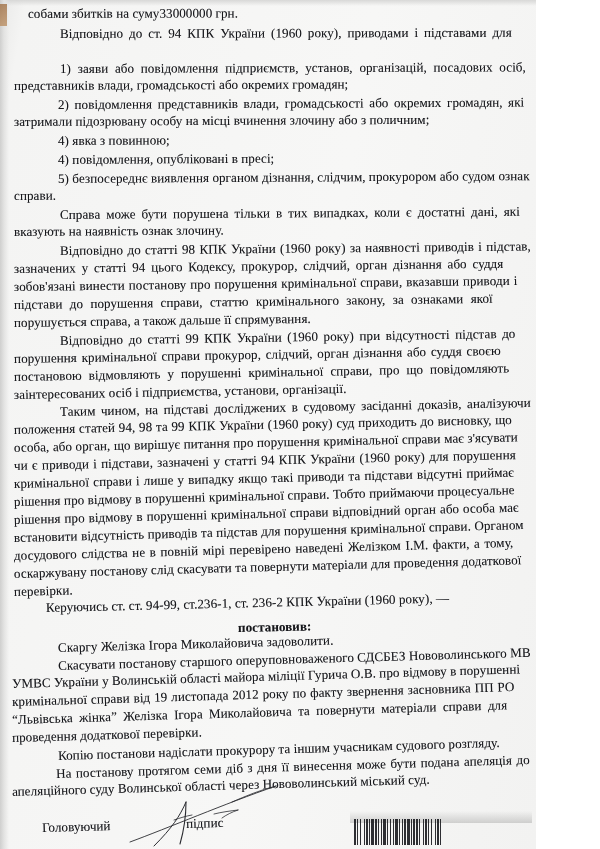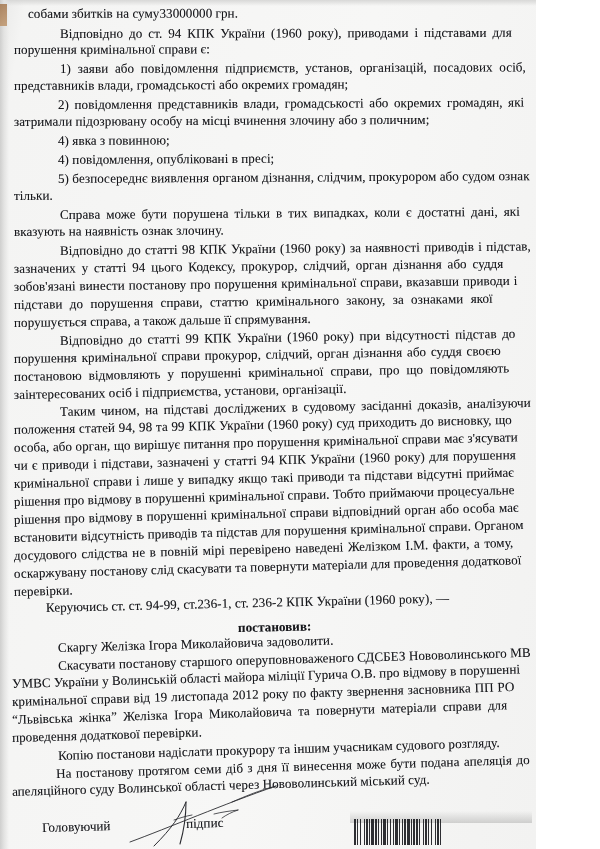--- a/index.html
+++ b/index.html
@@ -102,32 +102,31 @@
 <div id="page">
 
   <div id="paper-tone"></div>
   <div id="top-edge"></div>
   <div id="left-edge"></div>
   <div id="corner-mark"></div>
 
   <div class="ln" style="left:28px;  top:6px;   transform:rotate(-0.15deg);">собами збитків на суму33000000 грн.</div>
 
   <div class="ln" style="left:60px;  top:26px;  width:510px; transform:rotate(-0.15deg); word-spacing:2.6px;">Відповідно до ст. 94 КПК України (1960 року), приводами і підставами для</div>
-  <div class="ln" style="left:14px;  top:42px;  transform:rotate(-0.2deg);">порушення кримінальної справи є:</div>
 
   <div class="ln" style="left:60px;  top:61px;  transform:rotate(-0.2deg); word-spacing:3.4px;">1) заяви або повідомлення підприємств, установ, організацій, посадових осіб,</div>
   <div class="ln" style="left:14px;  top:78px;  transform:rotate(-0.25deg);">представників влади, громадськості або окремих громадян;</div>
 
   <div class="ln" style="left:58px;  top:97px;  transform:rotate(-0.3deg); word-spacing:2.2px;">2) повідомлення представників влади, громадськості або окремих громадян, які</div>
   <div class="ln" style="left:14px;  top:114px; transform:rotate(-0.3deg);">затримали підозрювану особу на місці вчинення злочину або з поличним;</div>
 
   <div class="ln" style="left:58px;  top:133px; transform:rotate(-0.3deg);">4) явка з повинною;</div>
   <div class="ln" style="left:58px;  top:152px; transform:rotate(-0.35deg);">4) повідомлення, опубліковані в пресі;</div>
   <div class="ln" style="left:58px;  top:171px; transform:rotate(-0.35deg);">5) безпосереднє виявлення органом дізнання, слідчим, прокурором або судом ознак</div>
-  <div class="ln" style="left:14px;  top:188px; transform:rotate(-0.35deg);">тільки.</div>
+  <div class="ln" style="left:14px;  top:188px; transform:rotate(-0.35deg);">справи.</div>
 
   <div class="ln" style="left:60px;  top:207px; transform:rotate(-0.4deg); word-spacing:2.6px;">Справа може бути порушена тільки в тих випадках, коли є достатні дані, які</div>
   <div class="ln" style="left:14px;  top:224px; transform:rotate(-0.4deg);">вказують на наявність ознак злочину.</div>
 
   <div class="ln" style="left:60px;  top:243px; transform:rotate(-0.55deg); word-spacing:1px;">Відповідно до статті 98 КПК України (1960 року) за наявності приводів і підстав,</div>
   <div class="ln" style="left:14px;  top:261px; transform:rotate(-0.6deg); word-spacing:2.4px;">зазначених у статті 94 цього Кодексу, прокурор, слідчий, орган дізнання або суддя</div>
   <div class="ln" style="left:14px;  top:279px; transform:rotate(-0.7deg); word-spacing:0.6px;">зобов'язані винести постанову про порушення кримінальної справи, вказавши приводи і</div>
   <div class="ln" style="left:14px;  top:297px; transform:rotate(-0.75deg); word-spacing:4px;">підстави до порушення справи, статтю кримінального закону, за ознаками якої</div>
   <div class="ln" style="left:14px;  top:315px; transform:rotate(-0.8deg);">порушується справа, а також дальше її спрямування.</div>
 

